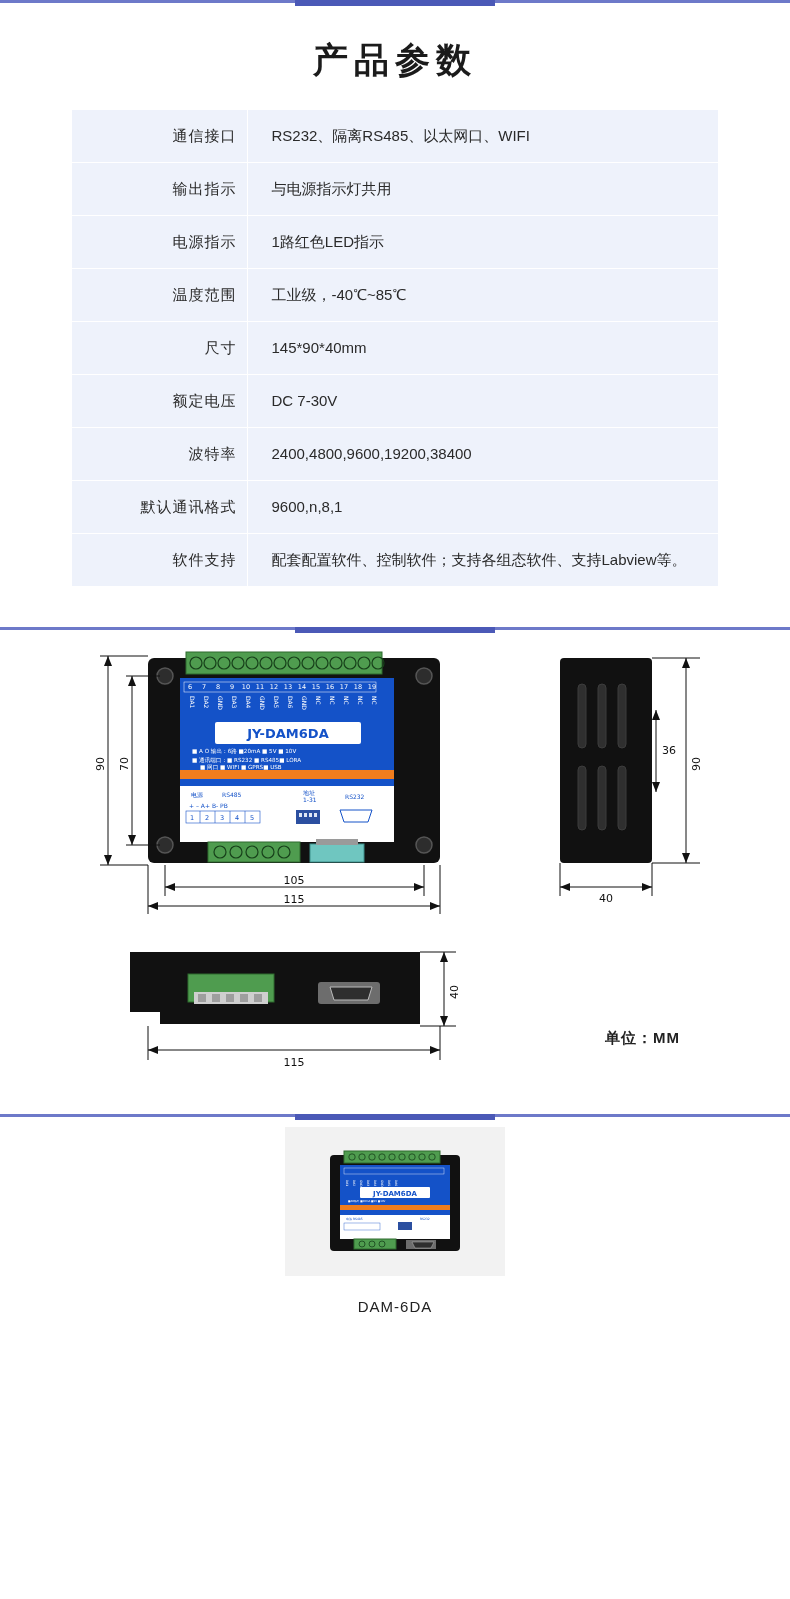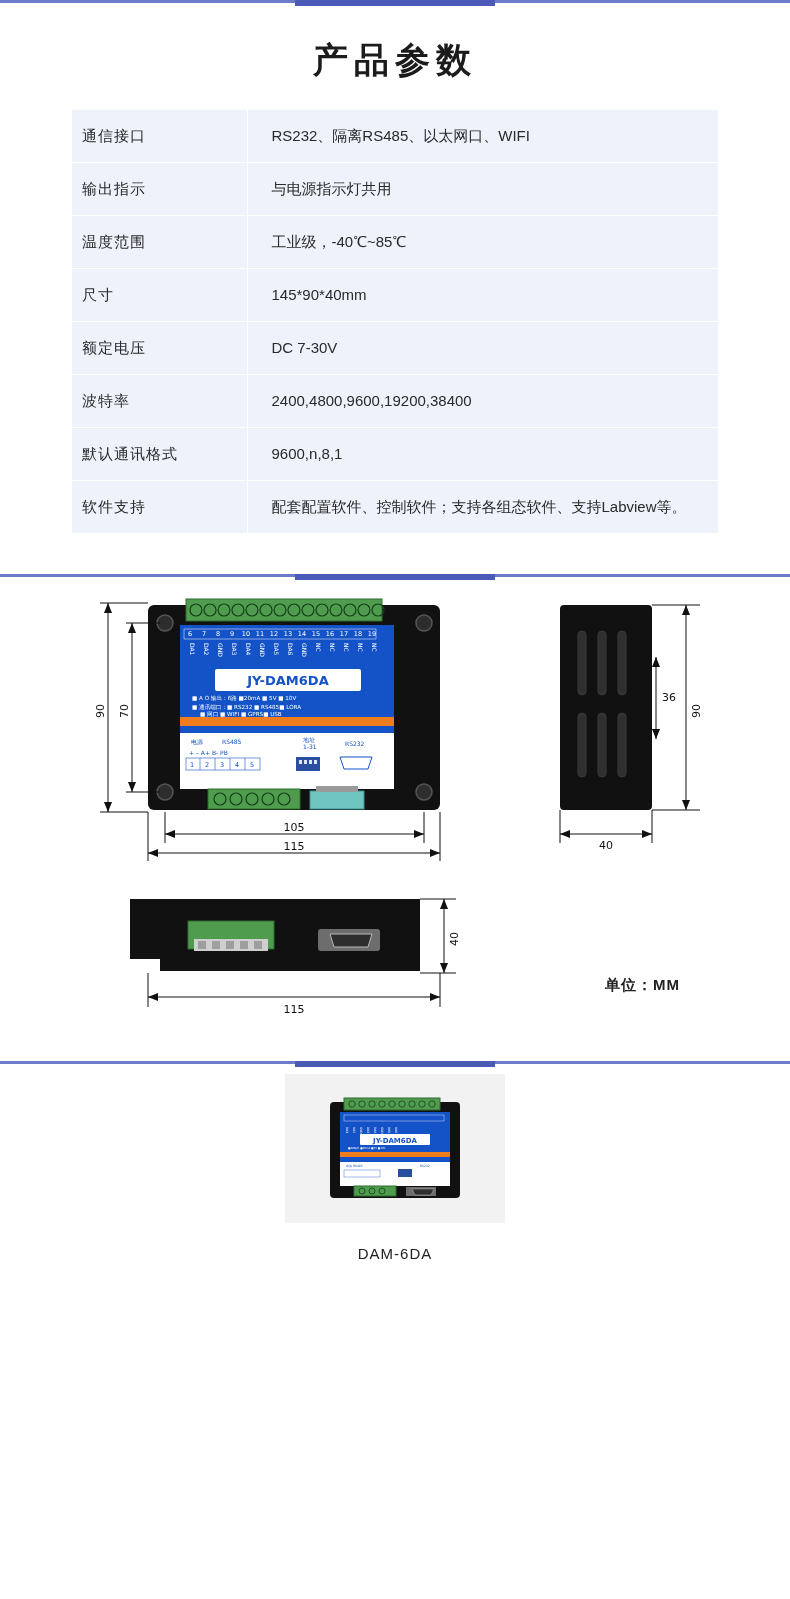--- a/index.html
+++ b/index.html
@@ -40,21 +40,21 @@
     font-size: 15px;
   }
   table.params tr { border-bottom: 1px solid #ffffff; }
   table.params td {
     padding: 14px 10px;
     vertical-align: middle;
     color: #2a2a2a;
   }
   table.params td.k {
     width: 175px;
-    text-align: left;
+    text-align: right;
     border-right: 1px solid #ffffff;
     letter-spacing: 1px;
     margin-left: 24px;
   }
   table.params td.v {
     padding-left: 24px;
     line-height: 1.6;
     margin-left: 28px;
   }
 
@@ -91,20 +91,24 @@
     <div class="param-wrap">
       <table class="params">
         <tbody>
           <tr>
             <td class="k">通信接口</td>
             <td class="v">RS232、隔离RS485、以太网口、WIFI</td>
           </tr>
           <tr>
             <td class="k">输出指示</td>
             <td class="v">与电源指示灯共用</td>
+          </tr>
+          <tr>
+            <td class="k">电源指示</td>
+            <td class="v">1路红色LED指示</td>
           </tr>
           <tr>
             <td class="k">温度范围</td>
             <td class="v">工业级，-40℃~85℃</td>
           </tr>
           <tr>
             <td class="k">尺寸</td>
             <td class="v">145*90*40mm</td>
           </tr>
           <tr>

